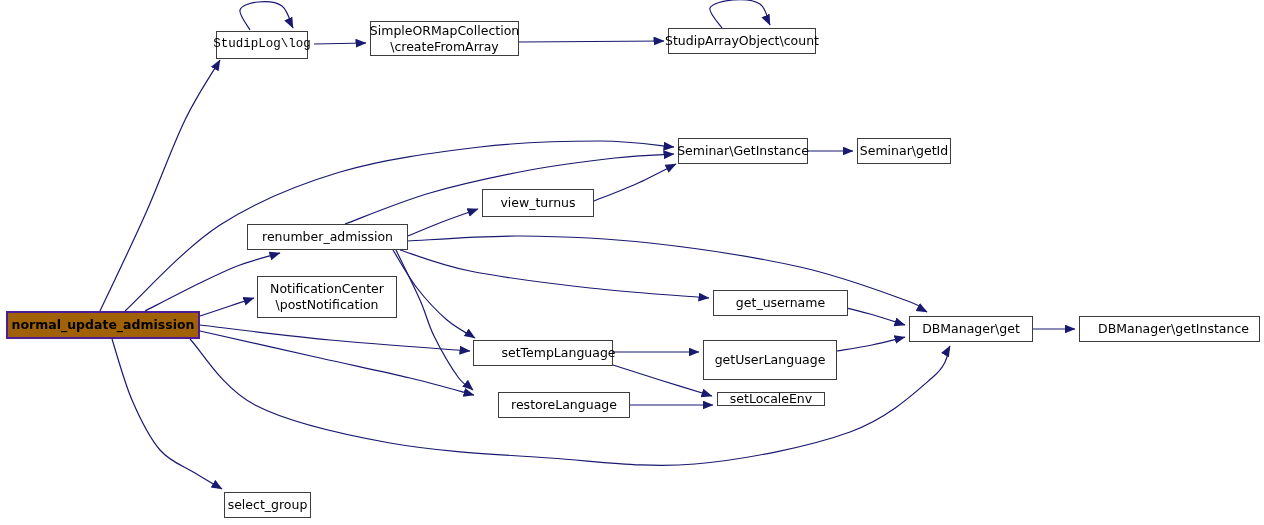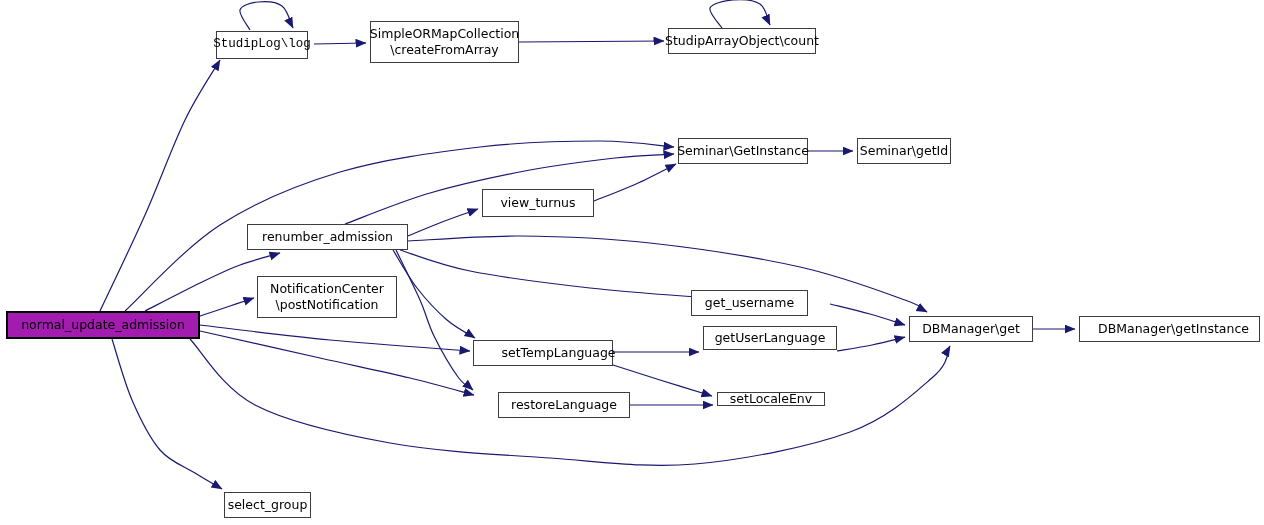--- a/index.html
+++ b/index.html
@@ -3,21 +3,21 @@
 <meta charset="utf-8">
 <style>
   html,body{margin:0;padding:0;background:#ffffff;}
   #stage{position:relative;width:1264px;height:525px;background:#ffffff;overflow:hidden;
          font-family:"DejaVu Sans","Liberation Sans",sans-serif;}
   #edges{position:absolute;left:0;top:0;width:1264px;height:525px;}
   .node{position:absolute;display:flex;align-items:center;justify-content:center;
         background:#ffffff;border:1.4px solid #3d3d3d;color:#000;
         font-size:12.5px;line-height:1.25;text-align:center;white-space:pre-line;
         box-sizing:border-box;cursor:pointer;}
-  .node.highlight{background:#a21caf;border:2px solid #000000;}
+  .node.highlight{background:#a16207;border:2px solid #4c1d95;font-weight:bold;}
 </style>
 </head>
 <body>
 
 <div id="stage">
   <svg id="edges" viewBox="0 0 1264 525" xmlns="http://www.w3.org/2000/svg">
     <defs>
       <marker id="arrow" markerUnits="userSpaceOnUse" markerWidth="14" markerHeight="12" refX="10.5" refY="4.5" orient="auto">
         <path d="M0,0 L11,4.5 L0,9 z" fill="#191970"></path>
       </marker>
@@ -47,31 +47,31 @@
         <path d="M613,352 L699,352" fill="none" stroke="#191970" stroke-width="1.2" marker-end="url(#arrow)"></path>
         <path d="M613,365 C620.8333333333334,367.5 643.5,374.8333333333333 660,380 C676.5,385.1666666666667 703.3333333333334,393.3333333333333 712,396" fill="none" stroke="#191970" stroke-width="1.2" marker-end="url(#arrow)"></path>
         <path d="M610,405 L713,405" fill="none" stroke="#191970" stroke-width="1.2" marker-end="url(#arrow)"></path>
         <path d="M837,351 C842.8333333333334,350 860.6666666666666,347.3333333333333 872,345 C883.3333333333334,342.6666666666667 899.5,338.3333333333333 905,337" fill="none" stroke="#191970" stroke-width="1.2" marker-end="url(#arrow)"></path>
         <path d="M1033,329 L1075,329" fill="none" stroke="#191970" stroke-width="1.2" marker-end="url(#arrow)"></path>
       </g>
   </svg>
   <div id="nodes">
       <div class="node highlight" style="left: 6px; top: 311px; width: 194px; height: 28px;">normal_update_admission</div>
       <div class="node" style="left: 216px; top: 31px; width: 92px; height: 28px; font-family: Liberation Mono, monospace;">StudipLog\log</div>
-      <div class="node" style="left: 370px; top: 21px; width: 149px; height: 42px;">SimpleORMapCollection
+      <div class="node" style="left: 370px; top: 21px; width: 149px; height: 35px;">SimpleORMapCollection
 \createFromArray</div>
       <div class="node" style="left: 668px; top: 28px; width: 148px; height: 26px;">StudipArrayObject\count</div>
       <div class="node" style="left: 678px; top: 138px; width: 130px; height: 26px;">Seminar\GetInstance</div>
       <div class="node" style="left: 857px; top: 138px; width: 94px; height: 26px;">Seminar\getId</div>
       <div class="node" style="left: 482px; top: 189px; width: 112px; height: 28px;">view_turnus</div>
       <div class="node" style="left: 247px; top: 224px; width: 161px; height: 26px;">renumber_admission</div>
       <div class="node" style="left: 257px; top: 276px; width: 140px; height: 42px;">NotificationCenter
 \postNotification</div>
-      <div class="node" style="left: 691px; top: 290px; width: 117px; height: 26px;">get_username</div>
+      <div class="node" style="left: 713px; top: 290px; width: 135px; height: 26px;">get_username</div>
       <div class="node" style="left: 909px; top: 316px; width: 124px; height: 26px;">DBManager\get</div>
       <div class="node" style="left: 1079px; top: 316px; width: 181px; height: 26px; padding-left: 8px;">DBManager\getInstance</div>
       <div class="node" style="left: 473px; top: 340px; width: 140px; height: 26px; padding-left: 31px;">setTempLanguage</div>
-      <div class="node" style="left: 703px; top: 326px; width: 134px; height: 24px;">getUserLanguage</div>
+      <div class="node" style="left: 703px; top: 340px; width: 134px; height: 40px;">getUserLanguage</div>
       <div class="node" style="left: 478px; top: 392px; width: 132px; height: 26px; margin-left: 20px;">restoreLanguage</div>
       <div class="node" style="left: 717px; top: 392px; width: 108px; height: 14px;">setLocaleEnv</div>
       <div class="node" style="left: 224px; top: 492px; width: 87px; height: 26px;">select_group</div>
     </div>
 </div>
 
 </body></html>

